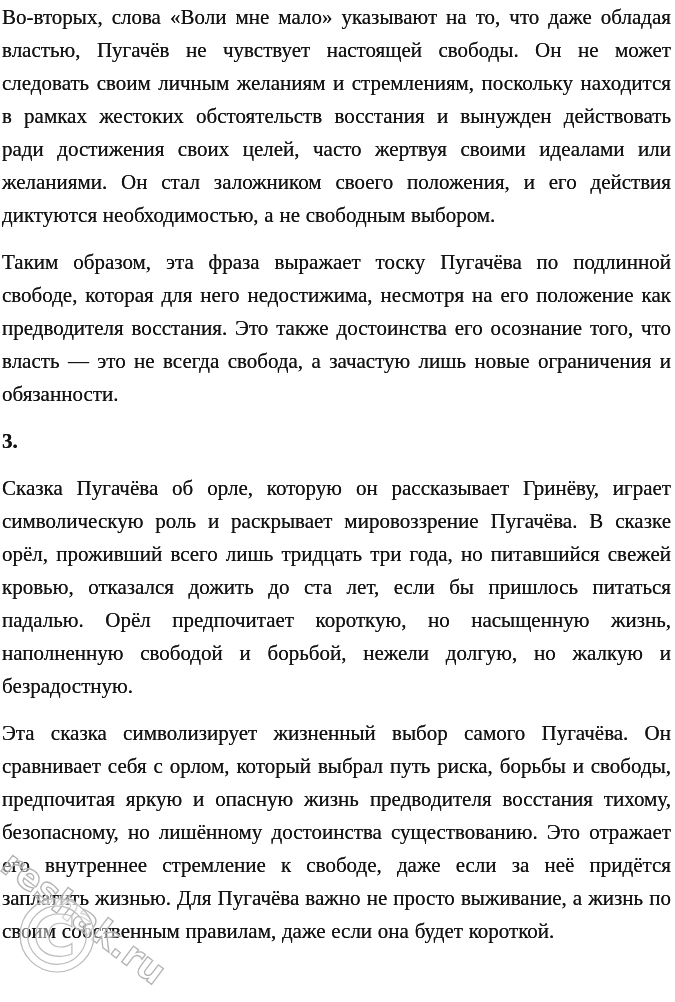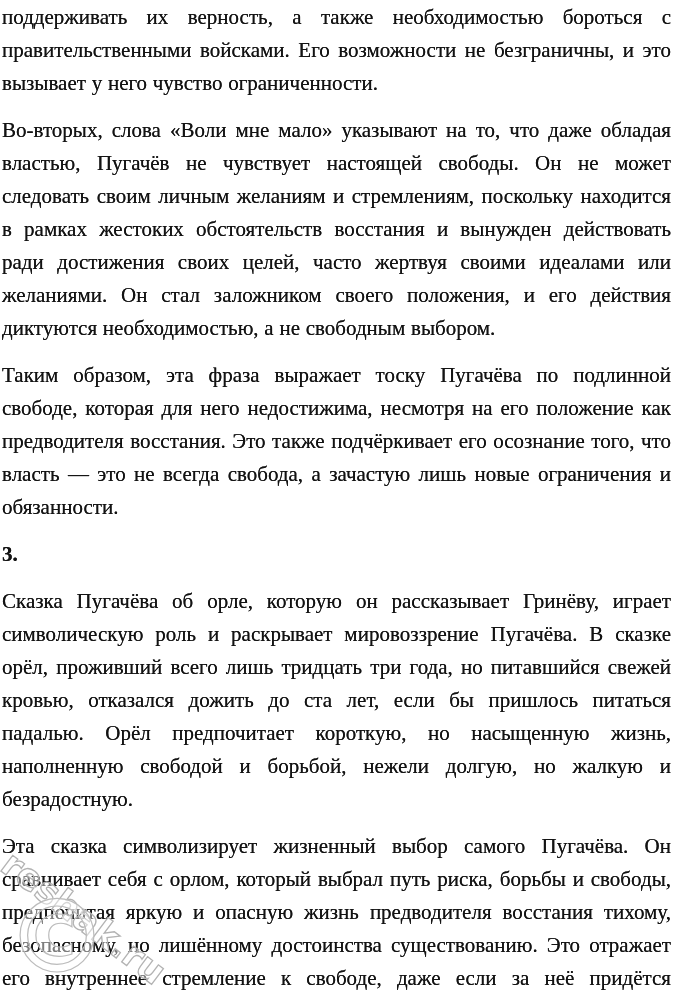--- a/index.html
+++ b/index.html
@@ -58,25 +58,24 @@
     font-size: 102px;
     line-height: 1;
     -webkit-text-stroke: 1.2px #bcbcbc;
   }
 </style>
 </head>
 <body>
 
 <div class="page">
 
-  <p class="para">поддерживать их верность, а также необходимостью бороться с правительственными войсками. Его возможности не безграничны, и это вызывает у него чувство ограниченности.</p>
 
   <p class="para">Во-вторых, слова «Воли мне мало» указывают на то, что даже обладая властью, Пугачёв не чувствует настоящей свободы. Он не может следовать своим личным желаниям и стремлениям, поскольку находится в рамках жестоких обстоятельств восстания и вынужден действовать ради достижения своих целей, часто жертвуя своими идеалами или желаниями. Он стал заложником своего положения, и его действия диктуются необходимостью, а не свободным выбором.</p>
 
-  <p class="para">Таким образом, эта фраза выражает тоску Пугачёва по подлинной свободе, которая для него недостижима, несмотря на его положение как предводителя восстания. Это также подчёркивает его осознание того, что власть — это не всегда свобода, а зачастую лишь новые ограничения и обязанности.</p>
+  <p class="para">Таким образом, эта фраза выражает тоску Пугачёва по подлинной свободе, которая для него недостижима, несмотря на его положение как предводителя восстания. Это также достоинства его осознание того, что власть — это не всегда свобода, а зачастую лишь новые ограничения и обязанности.</p>
 
   <p class="heading">3.</p>
 
   <p class="para">Сказка Пугачёва об орле, которую он рассказывает Гринёву, играет символическую роль и раскрывает мировоззрение Пугачёва. В сказке орёл, проживший всего лишь тридцать три года, но питавшийся свежей кровью, отказался дожить до ста лет, если бы пришлось питаться падалью. Орёл предпочитает короткую, но насыщенную жизнь, наполненную свободой и борьбой, нежели долгую, но жалкую и безрадостную.</p>
 
   <p class="para">Эта сказка символизирует жизненный выбор самого Пугачёва. Он сравнивает себя с орлом, который выбрал путь риска, борьбы и свободы, предпочитая яркую и опасную жизнь предводителя восстания тихому, безопасному, но лишённому достоинства существованию. Это отражает его внутреннее стремление к свободе, даже если за неё придётся заплатить жизнью. Для Пугачёва важно не просто выживание, а жизнь по своим собственным правилам, даже если она будет короткой.</p>
 
   <div class="wm wm-text">reshak.ru</div>
   <div class="wm wm-copy">©</div>
 

